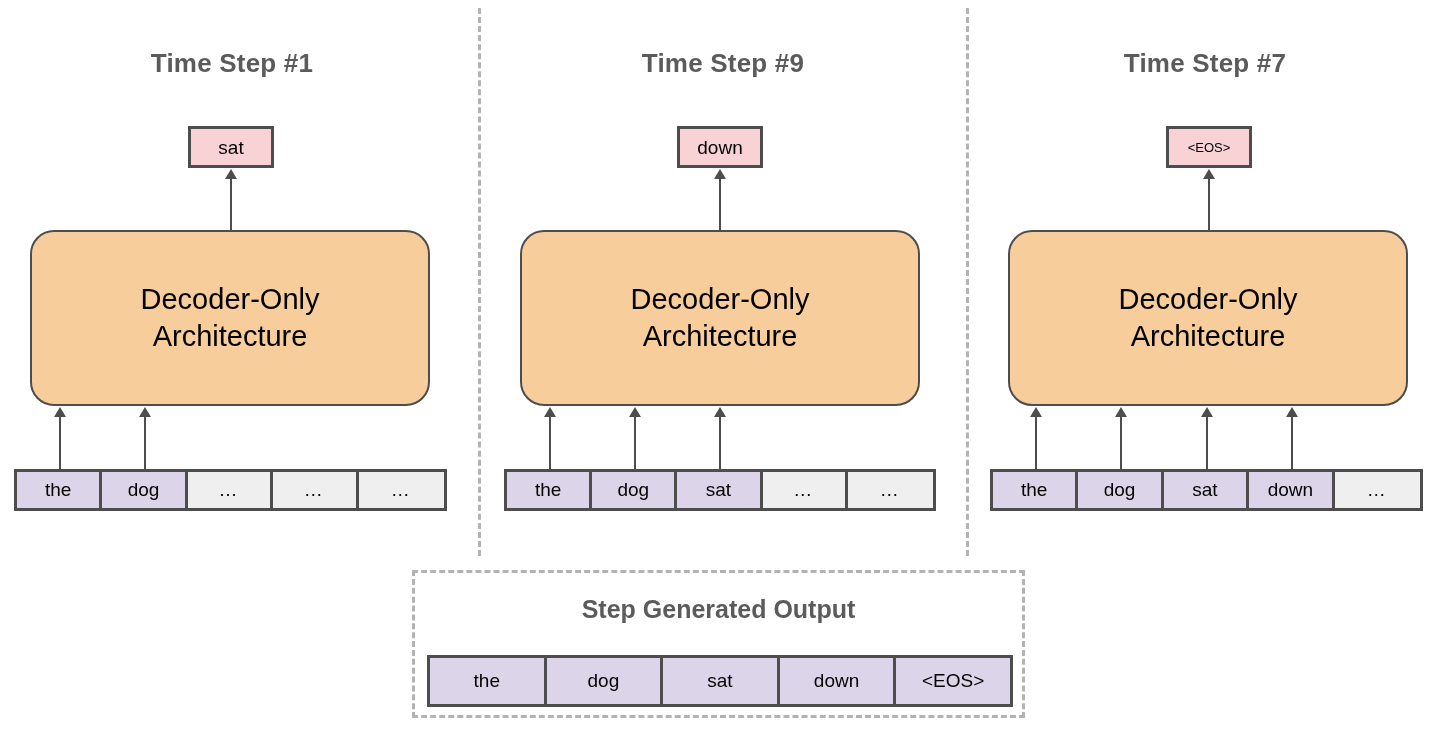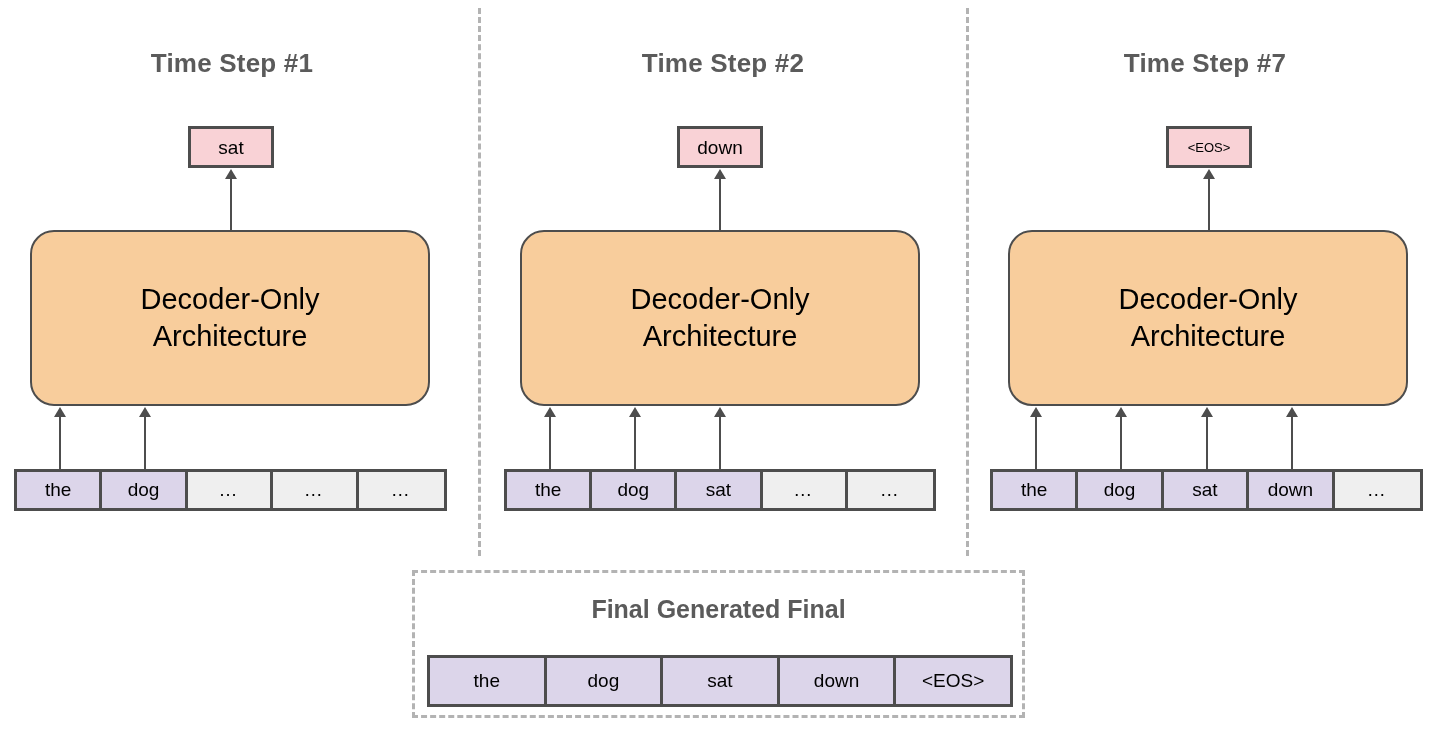--- a/index.html
+++ b/index.html
@@ -224,21 +224,21 @@
         </div>
         <div class="token-cell" style="width: 85.4px;">
           <span class="dots">…</span>
         </div>
         <div class="token-cell" style="width: 85.4px;">
           <span class="dots">…</span>
         </div>
       </div>
     </div>
     <div class="step" style="left: 480px; width: 486px;">
-      <div class="step-title">Time Step #2</div>
+      <div class="step-title">Time Step #9</div>
       <div class="pred-box" style="left: 197px; width: 86px;">down</div>
       <div class="up-arrow" style="left: 239px; top: 178px; height: 52px;"></div>
       <div class="decoder" style="left: 40px; width: 400px;">
         <div>Decoder-Only</div>
         <div>Architecture</div>
       </div>
       <div class="feed-arrow" style="left: 68.6px; top: 416px; height: 53px;"></div>
       <div class="feed-arrow" style="left: 153.8px; top: 416px; height: 53px;"></div>
       <div class="feed-arrow" style="left: 239px; top: 416px; height: 53px;"></div>
       <div class="token-row" style="left: 24px; width: 432px;">
@@ -283,21 +283,21 @@
         </div>
         <div class="token-cell filled" style="width: 85.4px;">
           <span>down</span>
         </div>
         <div class="token-cell" style="width: 85.4px;">
           <span class="dots">…</span>
         </div>
       </div>
     </div>
     <div class="final-panel">
-      <div class="final-title">Final Generated Final</div>
+      <div class="final-title">Step Generated Output</div>
       <div class="final-row">
         <div class="final-cell">
           <span>the</span>
         </div>
         <div class="final-cell">
           <span>dog</span>
         </div>
         <div class="final-cell">
           <span>sat</span>
         </div>

